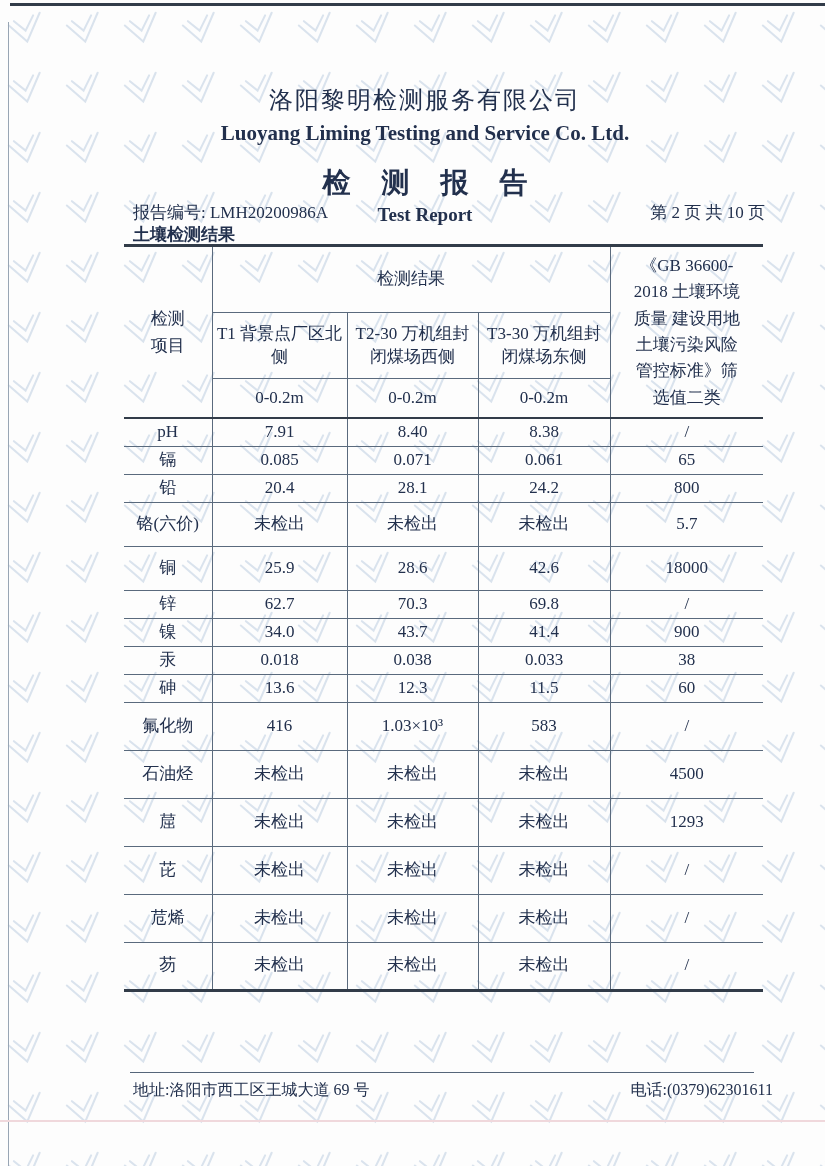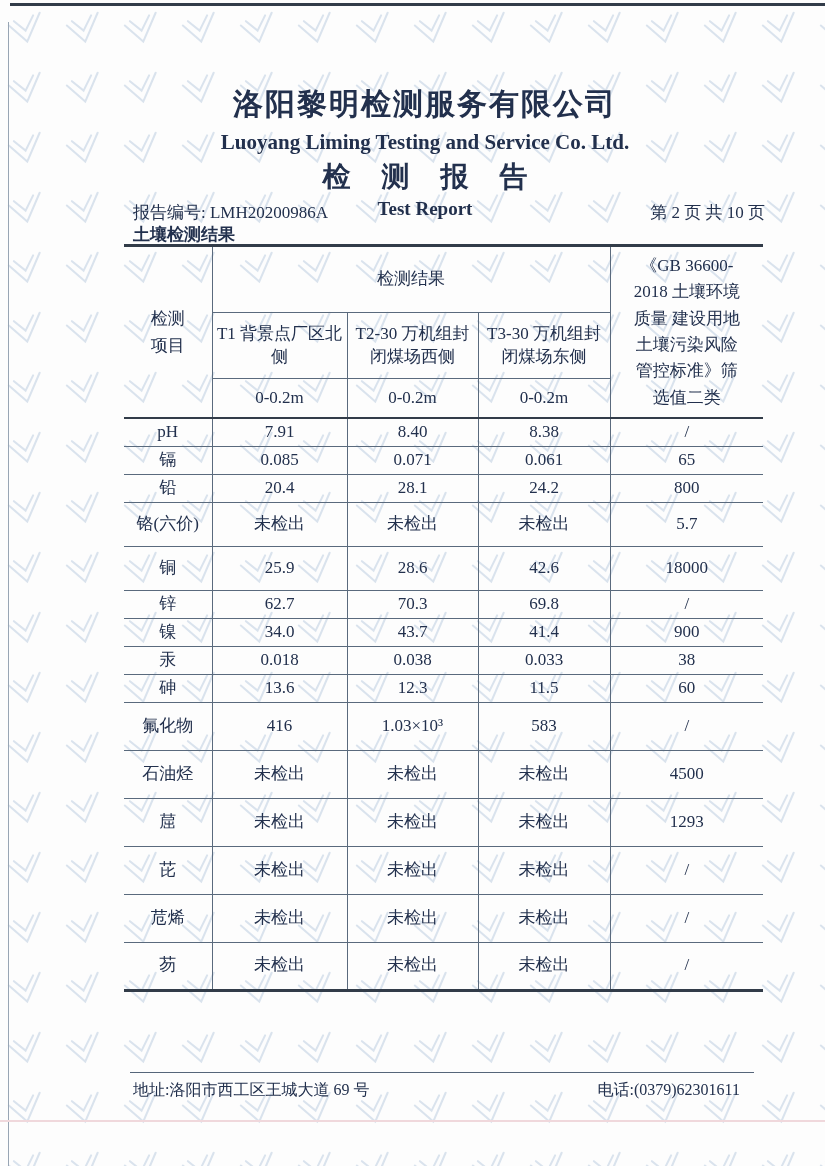--- a/index.html
+++ b/index.html
@@ -19,23 +19,23 @@
     color:var(--ink);
   }
   .watermark{position:absolute;inset:0;z-index:0;}
   .content{position:absolute;inset:0;z-index:1;}
 
   .page-border-top{position:absolute;top:3px;left:10px;right:0;height:3px;background:var(--thick);}
   .page-border-left{position:absolute;left:8px;top:22px;bottom:0;width:1px;background:#98a5b4;}
   .page-edge-pink{position:absolute;top:1120px;left:0;right:0;height:2px;background:var(--pink);}
 
   .hdr{position:absolute;top:84px;left:30px;width:790px;text-align:center;}
-  .company-cn{font-size:30px;font-weight:700;letter-spacing:2px;}
+  .company-cn{font-size:24px;font-weight:400;letter-spacing:2px;}
   .company-en{font-size:21px;font-weight:700;margin-top:5px;font-family:Liberation Serif, serif;}
-  .title-cn{font-size:28px;font-weight:700;letter-spacing:12px;margin-top:3px;text-indent:12px;}
+  .title-cn{font-size:28px;font-weight:700;letter-spacing:12px;margin-top:18px;text-indent:12px;}
   .title-en{font-size:19px;font-weight:700;margin-top:2px;}
 
   .meta{position:absolute;top:201px;left:133px;right:60px;font-size:17px;}
   .meta-row{display:flex;justify-content:space-between;align-items:baseline;height:22px;gap:48px;}
   .bold{font-weight:700;}
 
   .tbl{position:absolute;top:244px;left:124px;}
   table{border-collapse:collapse;table-layout:fixed;width:639px;
         border-top:3px solid var(--thick);border-bottom:3px solid var(--thick);}
   th,td{border:1px solid var(--thin);text-align:center;vertical-align:middle;
@@ -46,21 +46,21 @@
   .h1{height:61px;}
   .h2{height:60px;}
   .h3{height:36px;margin-left:22px;}
   .std-cell{line-height:1.55;padding:6px 23px;}
   .narrow2{display:inline-block;width:2.1em;line-height:1.6;}
   tbody tr{height:26px;}
   tbody tr:nth-child(4),tbody tr:nth-child(5){height:44px;}
   tbody tr:nth-child(n+10){height:48px;}
 
   .footer-line{position:absolute;top:1072px;left:130px;width:624px;border-top:1.5px solid #55657a;}
-  .footer-text{position:absolute;top:1080px;left:133px;right:85px;
+  .footer-text{position:absolute;top:1080px;left:133px;right:52px;
                display:flex;justify-content:space-between;font-size:16px;}
 </style>
 </head>
 <body>
 
 <svg class="watermark" width="825" height="1166" xmlns="http://www.w3.org/2000/svg" aria-hidden="true">
   <defs>
     <pattern id="wm" width="58" height="60" patternUnits="userSpaceOnUse">
       <g transform="translate(8,14) rotate(-14 20 14)" fill="none" stroke="#cfdbe9" stroke-width="2.1" stroke-linecap="round" opacity="0.75">
         <path d="M2,7 L16,27 L35,2"></path>

